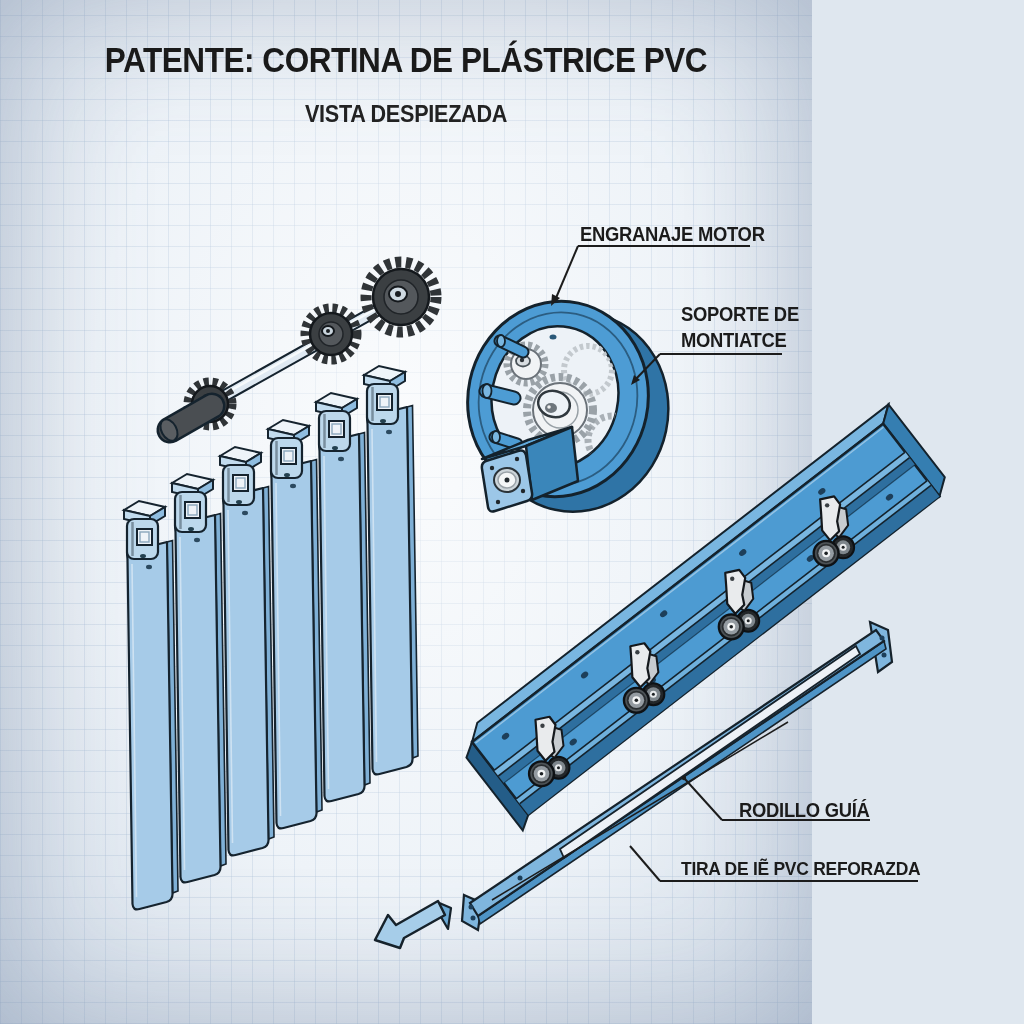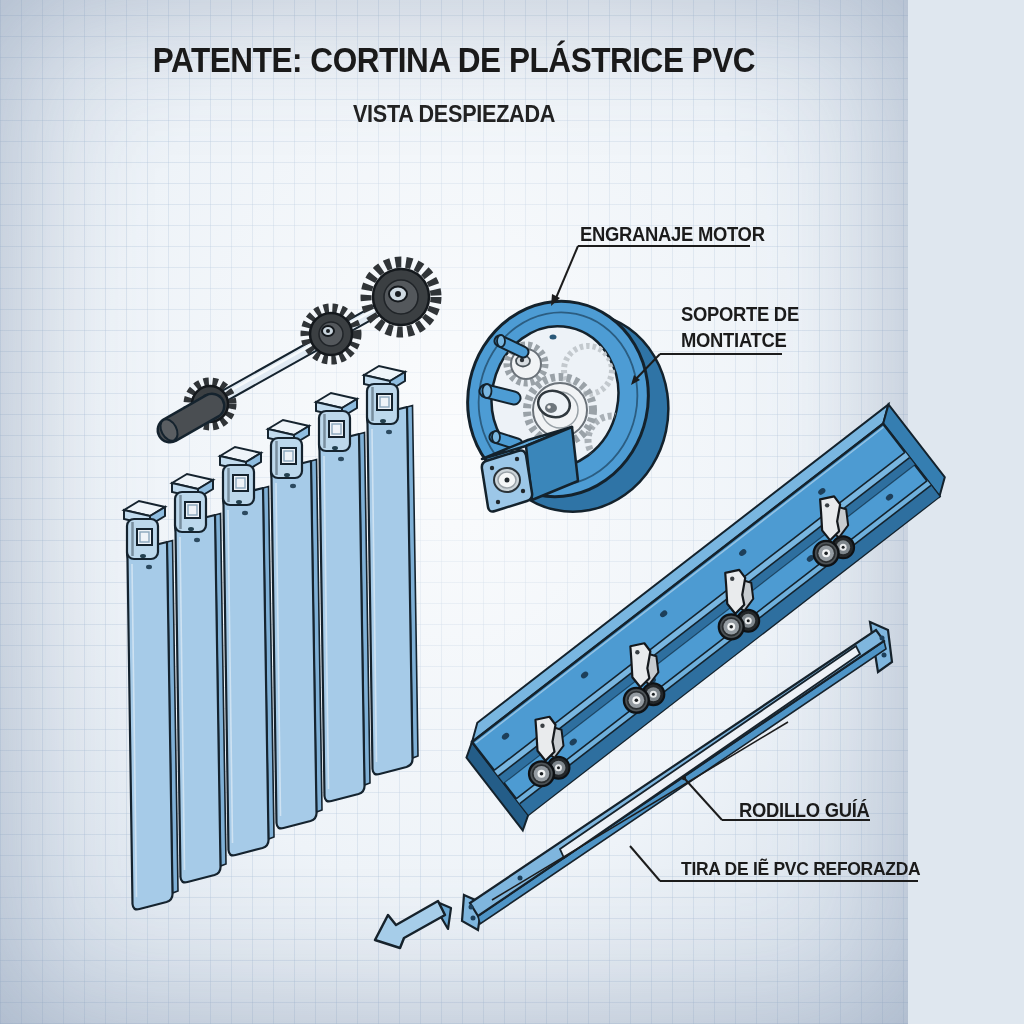--- a/index.html
+++ b/index.html
@@ -1,18 +1,18 @@
 <!DOCTYPE html>
 <html><head>
 <meta charset="utf-8">
 <style>
   html,body{margin:0;padding:0;}
   body{width:1024px;height:1024px;overflow:hidden;background:#dfe7ef;font-family:"Liberation Sans",sans-serif;}
   .paper{
-    position:relative;width:908px;height:1024px;
+    position:relative;width:812px;height:1024px;
     background:
       radial-gradient(ellipse at 50% 42%, rgba(255,255,255,0.75) 0%, rgba(240,245,250,0.35) 55%, rgba(185,200,218,0.55) 100%),
       repeating-linear-gradient(0deg, rgba(140,168,200,0.33) 0px, rgba(140,168,200,0.33) 1px, transparent 1px, transparent 21px),
       repeating-linear-gradient(90deg, rgba(140,168,200,0.33) 0px, rgba(140,168,200,0.33) 1px, transparent 1px, transparent 21px),
       #edf2f7;
     box-shadow: inset 0 0 140px rgba(96,116,146,0.38);
   }
   svg.diagram{position:absolute;left:0;top:0;width:1024px;height:1024px;}
   .ttl{
     position:absolute;left:0;right:0;top:40px;text-align:center;

